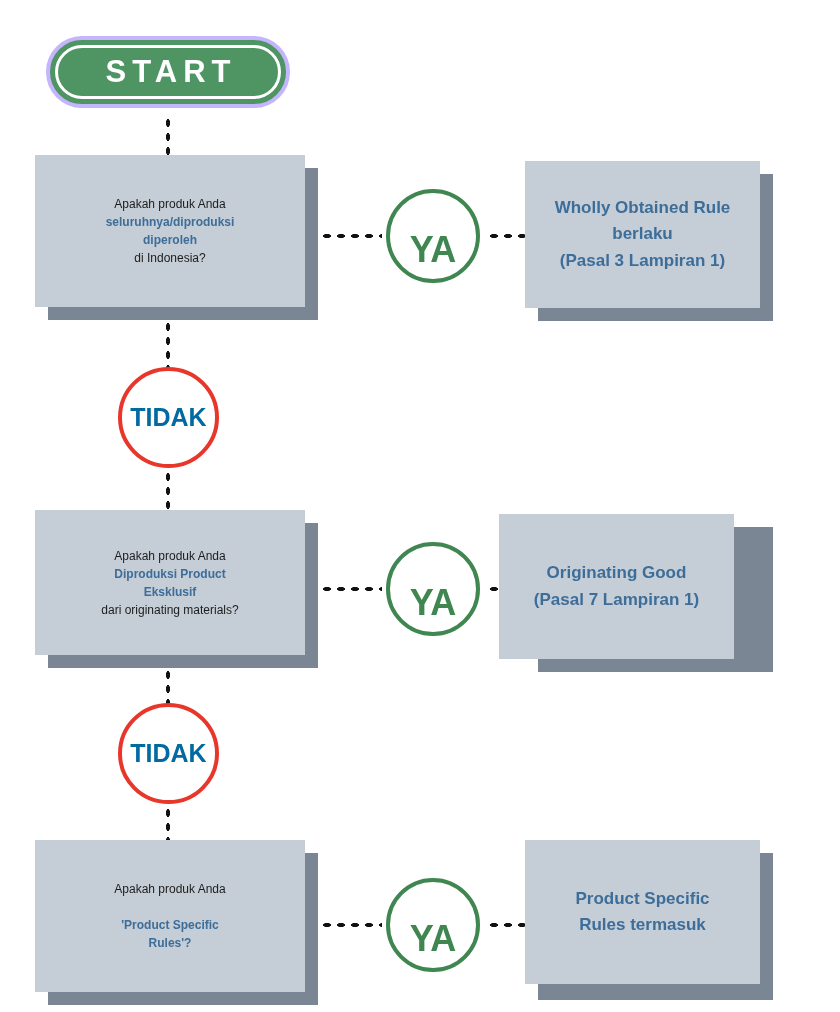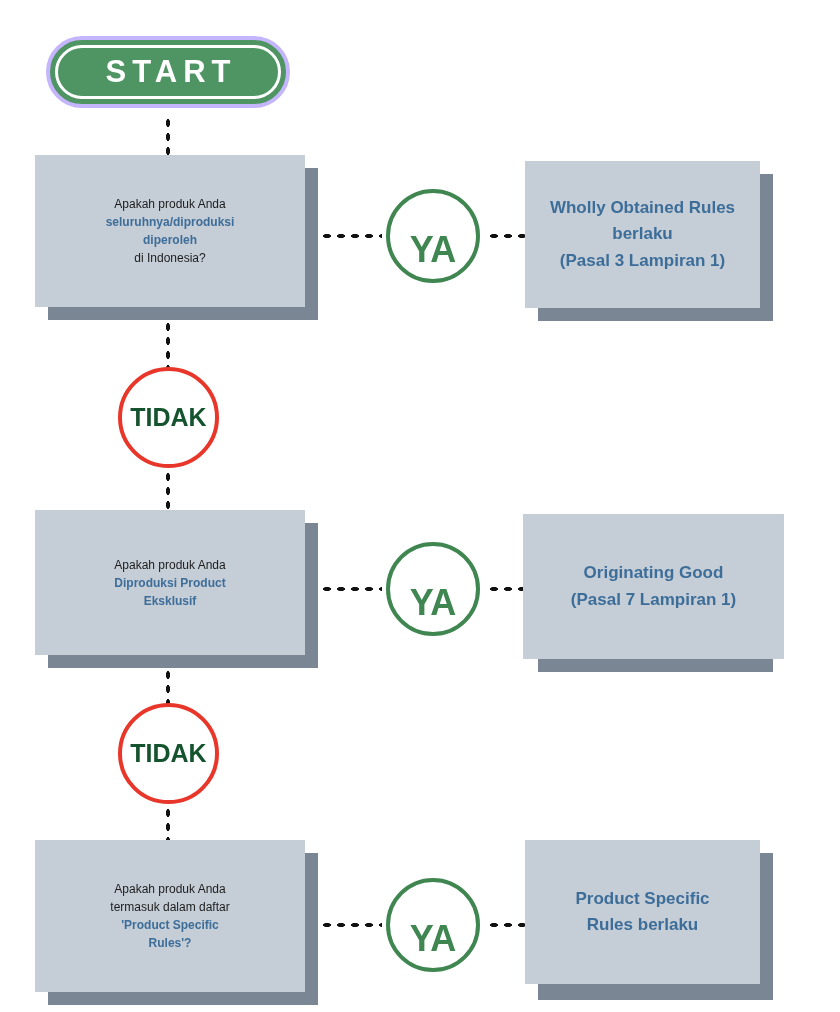--- a/index.html
+++ b/index.html
@@ -112,21 +112,21 @@
     font-weight: bold;
     letter-spacing: 0px;
     margin-top: 28px;
   }
   .circle-tidak {
     border: 4px solid #e8372a;
     width: 101px;
     height: 101px;
   }
   .circle-tidak .c-label {
-    color: #14532d;
+    color: #0369a1;
     font-size: 25px;
     font-weight: bold;
     letter-spacing: 0px;
     text-align: right;
   }
 
   
   .dots-v {
     position: absolute;
     width: 6px;
@@ -170,86 +170,87 @@
 
   <div class="circle circle-ya" style="left:386px; top:189px;">
     <span class="c-label">YA</span>
   </div>
 
   <div class="dots-h" style="left:487px; top:233px; width:40px;"></div>
 
   <div class="box-shadow" style="left:538px; top:174px; width:235px; height:147px;"></div>
   <div class="box" style="left:525px; top:161px; width:235px; height:147px;">
     <div class="r-text">
-      <span>Wholly Obtained Rules</span><br>
+      <span>Wholly Obtained Rule</span><br>
       <span>berlaku</span><br>
       <span>(Pasal 3 Lampiran 1)</span>
     </div>
   </div>
 
   <div class="dots-v" style="left:165px; top:320px; width:6px; height:48px;"></div>
 
   <div class="circle circle-tidak" style="left:118px; top:367px;">
     <span class="c-label">TIDAK</span>
   </div>
 
   <div class="dots-v" style="left:165px; top:470px; width:6px; height:42px;"></div>
 
   <div class="box-shadow" style="left:48px; top:523px; width:270px; height:145px;"></div>
   <div class="box" style="left:35px; top:510px; width:270px; height:145px;">
     <div class="q-text">
       <span>Apakah produk Anda</span><br>
       <span class="hl">Diproduksi Product</span><br>
       <span class="hl">Eksklusif</span><br>
+      <span>dari originating materials?</span>
     </div>
   </div>
 
   <div class="dots-h" style="left:320px; top:586px; width:62px;"></div>
 
   <div class="circle circle-ya" style="left:386px; top:542px;">
     <span class="c-label">YA</span>
   </div>
 
   <div class="dots-h" style="left:487px; top:586px; width:40px;"></div>
 
   <div class="box-shadow" style="left:538px; top:527px; width:235px; height:145px;"></div>
-  <div class="box" style="left:523px; top:514px; width:261px; height:145px;">
+  <div class="box" style="left:499px; top:514px; width:235px; height:145px;">
     <div class="r-text">
       <span>Originating Good</span><br>
       <span>(Pasal 7 Lampiran 1)</span>
     </div>
   </div>
 
   <div class="dots-v" style="left:165px; top:668px; width:6px; height:38px;"></div>
 
   <div class="circle circle-tidak" style="left:118px; top:703px;">
     <span class="c-label">TIDAK</span>
   </div>
 
   <div class="dots-v" style="left:165px; top:806px; width:6px; height:36px;"></div>
 
   <div class="box-shadow" style="left:48px; top:853px; width:270px; height:152px;"></div>
   <div class="box" style="left:35px; top:840px; width:270px; height:152px;">
     <div class="q-text">
       <span>Apakah produk Anda</span><br>
-      <span>termasuk dalam daftar</span><br>
+      <br>
       <span class="hl">'Product Specific</span><br>
       <span class="hl">Rules'?</span>
     </div>
   </div>
 
   <div class="dots-h" style="left:320px; top:922px; width:62px;"></div>
 
   <div class="circle circle-ya" style="left:386px; top:878px;">
     <span class="c-label">YA</span>
   </div>
 
   <div class="dots-h" style="left:487px; top:922px; width:40px;"></div>
 
   <div class="box-shadow" style="left:538px; top:853px; width:235px; height:147px;"></div>
   <div class="box" style="left:525px; top:840px; width:235px; height:144px;">
     <div class="r-text">
       <span>Product Specific</span><br>
-      <span>Rules berlaku</span>
+      <span>Rules termasuk</span>
     </div>
   </div>
 
 </div>
 
 </body></html>

